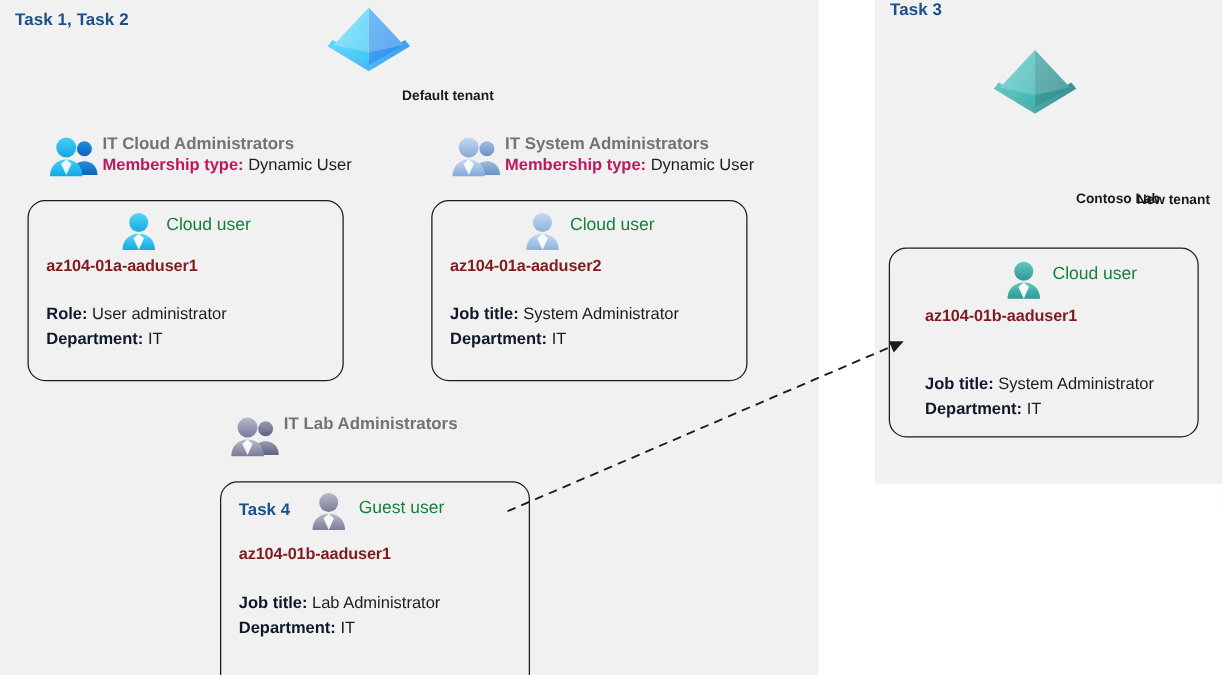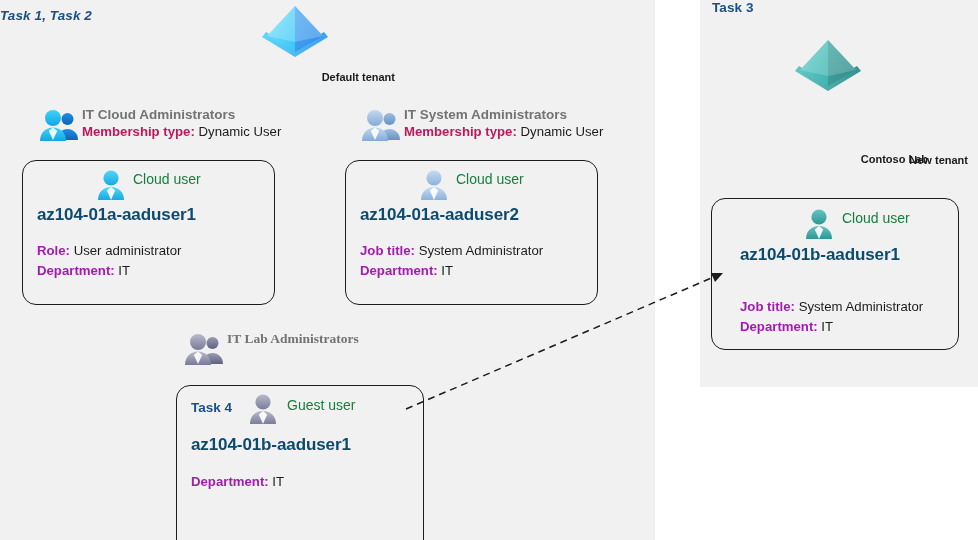--- a/index.html
+++ b/index.html
@@ -20,38 +20,38 @@
   .card{position:absolute;border:1.6px solid #1c1c1c;border-radius:14px;
         background:#f1f1f1;box-sizing:border-box;}
 
   .grp-head{position:absolute;}
   .grp-title{font-weight:bold;font-size:13.5px;color:#737373;white-space:nowrap;
              line-height:17px;}
   .grp-sub{font-size:13.2px;color:#1c1c1c;white-space:nowrap;line-height:18px;}
   .grp-sub b{font-weight:bold;color:#be185d;}
 
   .usertype{position:absolute;font-size:14px;color:#15803d;white-space:nowrap;}
-  .uname{position:absolute;font-size:17px;font-weight:bold;color:#0c4a6e;
+  .uname{position:absolute;font-size:13px;font-weight:bold;color:#7f1d1d;
          white-space:nowrap;letter-spacing:-.1px;}
   .attrs{position:absolute;font-size:13.2px;color:#1c1c1c;line-height:19.5px;
          white-space:nowrap;}
-  .attrs b{font-weight:bold;color:#a21caf;}
+  .attrs b{font-weight:bold;color:#0f172a;}
 
   .inline-task{position:absolute;color:#1a5089;font-weight:bold;font-size:13.5px;}
 
   svg.ico{position:absolute;display:block;overflow:visible;}
   svg#connector{position:absolute;left:0;top:0;width:978px;height:540px;
                 pointer-events:none;}
 </style>
 </head>
 <body>
 
 <div class="panel" id="panel-left"></div>
 
-<div class="task-label" style="left:0;top:8px;font-style:italic;">Task 1, Task 2</div>
+<div class="task-label" style="left:12px;top:8px;">Task 1, Task 2</div>
 
 <svg class="ico" style="left:258px;top:2px;" width="74" height="62" viewBox="0 0 74 62">
   <defs>
     <linearGradient id="bl-l" x1="0" y1="0" x2="1" y2="1">
       <stop offset="0" stop-color="#7fe4fb"></stop>
         <stop offset="1" stop-color="#38c6f4"></stop>
     </linearGradient>
     <linearGradient id="bl-r" x1="0" y1="0" x2="1" y2="1">
       <stop offset="0" stop-color="#4aa9f5"></stop>
         <stop offset="1" stop-color="#2f8de8"></stop>
@@ -164,21 +164,21 @@
       <b>Job title:</b>
       <span>System Administrator</span>
     </div>
     <div>
       <b>Department:</b>
       <span>IT</span>
     </div>
   </div>
 </div>
 
-<div class="grp-head" style="left:183px;top:330px;font-family:Liberation Serif, serif;">
+<div class="grp-head" style="left:183px;top:330px;">
   <svg class="ico" style="left:0;top:3px;" width="42" height="34" viewBox="0 0 42 34">
     <defs>
       <linearGradient id="g3a" x1="0" y1="0" x2="0" y2="1">
         <stop offset="0" stop-color="#b9bacb"></stop>
           <stop offset="1" stop-color="#787a99"></stop>
       </linearGradient>
       <linearGradient id="g3b" x1="0" y1="0" x2="0" y2="1">
         <stop offset="0" stop-color="#9a9cb4"></stop>
           <stop offset="1" stop-color="#5f6180"></stop>
       </linearGradient>
@@ -201,20 +201,24 @@
           <stop offset="1" stop-color="#7b7d9a"></stop>
       </linearGradient>
     </defs>
     <circle cx="15" cy="9" r="7.6" fill="url(#gu3)"></circle>
     <path d="M2 31c0-8.2 5.8-13 13-13s13 4.8 13 13z" fill="url(#gu3)"></path>
     <path d="M15 18 l4.2 3.6 -4.2 9.4 -4.2-9.4z" fill="#ffffff" opacity=".92"></path>
   </svg>
   <div class="usertype" style="left:110px;top:11px;">Guest user</div>
   <div class="uname" style="left:14px;top:49px;">az104-01b-aaduser1</div>
   <div class="attrs" style="left:14px;top:86px;">
+    <div>
+      <b>Job title:</b>
+      <span>Lab Administrator</span>
+    </div>
     <div>
       <b>Department:</b>
       <span>IT</span>
     </div>
   </div>
 </div>
 
 <div class="panel" id="panel-right"></div>
 
 <div class="task-label" style="left:712px;top:0;">Task 3</div>

